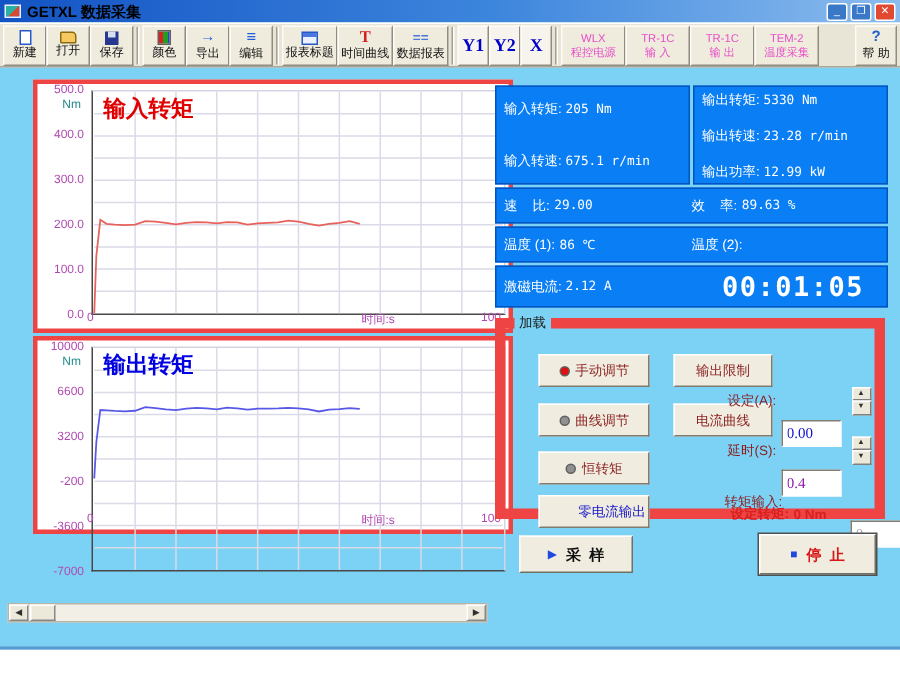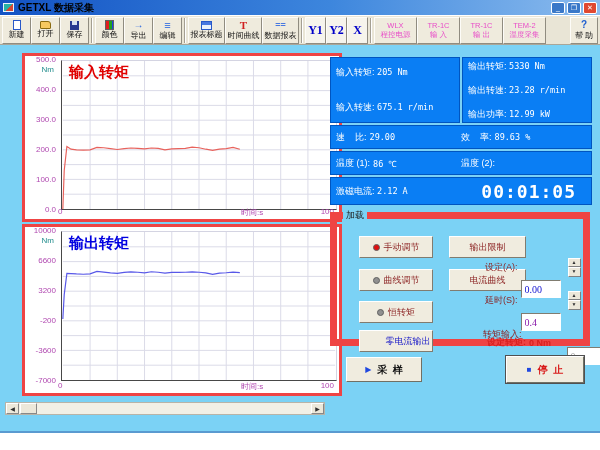--- a/index.html
+++ b/index.html
@@ -40,21 +40,21 @@
     background:linear-gradient(90deg,#e02020 0 3px,#20a020 3px 6px,#2040e0 6px 9px); }
   .icon-arrow-right { color:#2060e0; font-weight:bold; }
   .icon-edit-lines { color:#2060e0; font-weight:bold; font-size:11px; }
   .icon-report-window { width:11px; height:9px; border:1px solid #2858c8; background:linear-gradient(180deg,#4878e0 0 3px,#eaf1fc 3px); }
   .icon-letter-T { color:#d02020; font-weight:bold; font-family:"Liberation Serif",serif; font-size:11px; }
   .icon-equals { color:#4878e0; font-weight:bold; font-size:9px; }
 
   
   .chart-panel { position:absolute; left:22px; width:320px; background:#fff; border:3px solid #ef4444; }
   #chart0 { top:53px;  height:169px; }
-  #chart1 { top:224px; height:172px; }
+  #chart1 { top:224px; height:132px; }
   .ylabels { position:absolute; left:0; top:0; width:34px; height:100%; }
   .ytick { position:absolute; right:3px; font-size:8px; color:#b048b0; }
   .yunit { position:absolute; right:5px; font-size:8px; color:#208c8c; }
   .plotwrap { position:absolute; left:36px; top:4px; width:276px; height:150px; }
   svg.plot { width:276px; height:150px; display:block; border:1px solid; border-color:#d4d4e2 #d4d4e2 #484848 #484848; }
   .legend { position:absolute; left:8px; top:3px; font-size:15px; font-weight:bold; }
   .xlabels { position:absolute; left:0; right:0; bottom:1px; height:11px; font-size:8px; color:#b048b0; }
   .x0 { position:absolute; left:33px; } .xl { position:absolute; left:216px; } .x1 { position:absolute; right:5px; }
 
   
@@ -78,21 +78,21 @@
 
   
   .loadbox { position:absolute; left:330px; top:209px; width:260px; height:137px; border:7px solid #ef4444; }
   .loadbox legend { font-size:9px; color:#202020; margin-left:6px; padding:0 3px; background:#7bd2f5; }
   .mbtn, .abtn, .zbtn { position:absolute; width:74px; height:22px; background:#f0ecdf; border:1px solid; border-color:#fff #807c70 #807c70 #fff;
     font-size:9px; color:#8a1f1f; display:flex; align-items:center; justify-content:center; gap:4px; font-family:inherit; }
   .rdot { width:7px; height:7px; border-radius:50%; background:#909090; border:1px solid #606060; }
   .rdot.on { background:#e01010; }
   .m0 { left:22px; top:14px; } .m1 { left:22px; top:47px; } .m2 { left:22px; top:79px; }
   .zbtn { left:22px; top:108px; color:#1818c8;padding-left:24px; }
-  .abtn { width:77px; left:112px; } .a0 { top:14px; } .a1 { top:47px; }
+  .abtn { width:66px; left:112px; } .a0 { top:14px; } .a1 { top:47px; }
   .frow { position:absolute; display:flex; align-items:center; font-size:9px; }
   .flabel { color:#8a1f1f; margin-right:3px; white-space:pre; }
   .fin { width:40px; height:18px; border:1px solid; border-color:#807c70 #fff #fff #807c70; background:#fff; font-size:10px; padding:1px 3px; font-family:Liberation Serif, serif;margin-top:44px; }
   .fin.blue { color:#1010d0; } .fin.purple { color:#8818a8; } .fin.gray { color:#a8a8a8; width:54px; }
   .spin { display:flex; flex-direction:column; margin-left:7px; width:13px; height:19px; }
   .spin span { flex:1; background:#ece8da; border:1px solid; border-color:#fff #808080 #808080 #fff; font-size:5px; line-height:7px; text-align:center; color:#303030; }
   .f0 { left:148px; top:14px; } .f1 { left:148px; top:47px; } .f2 { left:146px; top:81px;gap:42px; } .f3 { left:150px; top:114px; }
   .redval { color:#d82020; white-space:pre; font-weight:bold; font-size:9px; }
   .f3 .flabel { color:#d82020; font-weight:bold; }
 

